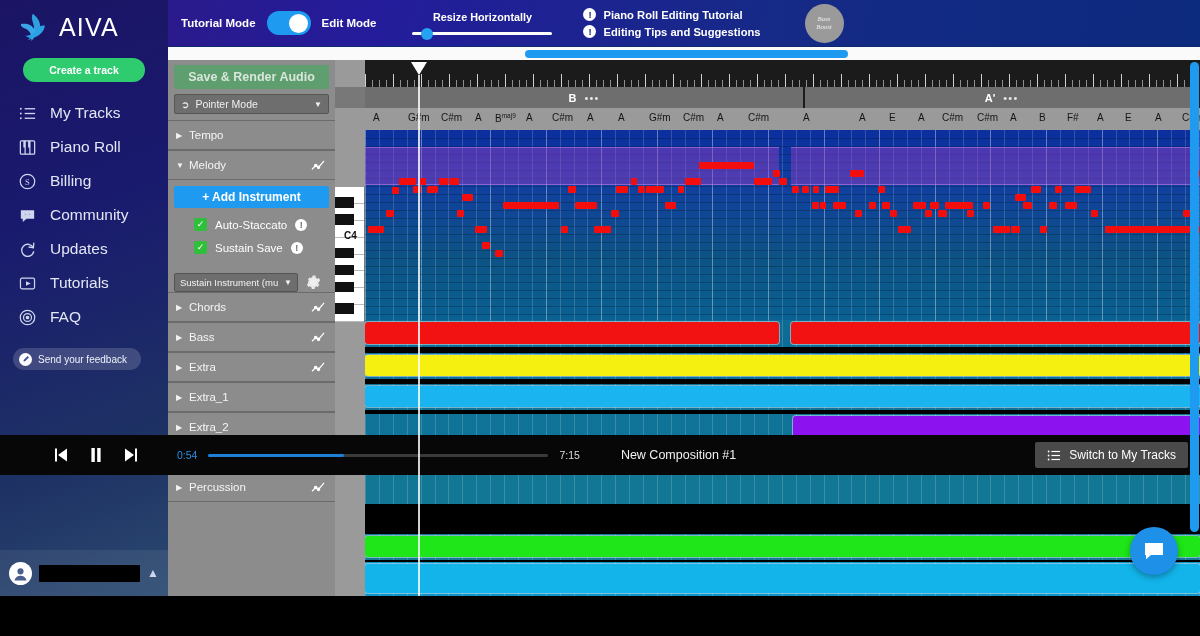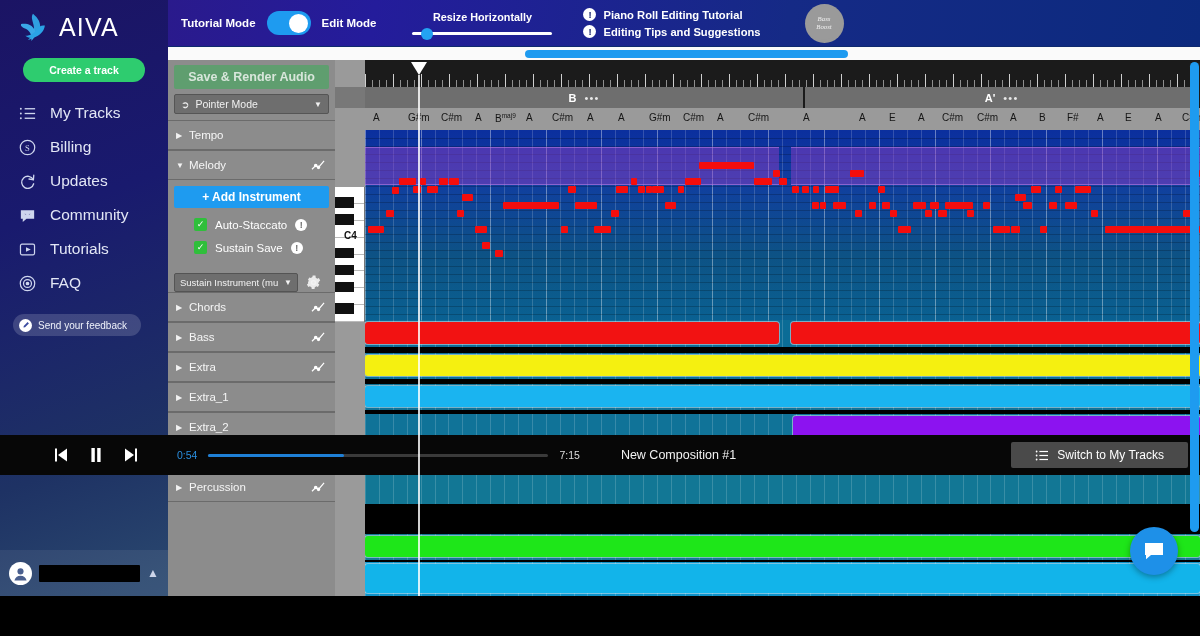--- a/index.html
+++ b/index.html
@@ -304,21 +304,21 @@
   .seek {
     margin-left: 11px; width: 340px; height: 3px; background: #3a3a3a;
     border-radius: 2px; position: relative; cursor: pointer; flex: 0 0 auto;
   }
   .seek-fill { position: absolute; left: 0; top: 0; height: 3px; background: #1e7fd6; border-radius: 2px; }
   .time-tot { color: #dcdcdc; font-size: 10.5px; margin-left: 11px; flex: 0 0 auto; }
   .comp-title { color: #f2f2f2; font-size: 12.5px; margin-left: 41px; flex: 0 0 auto; }
   .switch-btn {
     margin-left: auto; margin-right: 12px; height: 26px;
     background: #4a4a4a; border: none; border-radius: 2px;
-    display: flex; align-items: center; gap: 8px; padding: 0 24px;
+    display: flex; align-items: center; gap: 8px; padding: 0 12px;
     color: #fff; font-size: 12px; cursor: pointer;
     font-family: "Liberation Sans", sans-serif; flex: 0 0 auto;
   }
   .switch-btn .list-ico { width: 14px; height: 11px; }
   .switch-btn .list-ico svg { width: 100%; height: 100%; display: block; }
 </style>
 </head>
 <body>
 
 <div id="app">
@@ -347,44 +347,56 @@
               <line x1="7" y1="10" x2="18" y2="10"></line>
             <circle cx="3" cy="15" r="1" fill="currentColor" stroke="none"></circle>
               <line x1="7" y1="15" x2="18" y2="15"></line>
           </svg>
         </span>
         <span>My Tracks</span>
       </div>
       <div class="nav-item">
         <span class="nav-ico">
           <svg viewBox="0 0 20 20" fill="none" stroke="currentColor" stroke-width="1.3">
+            <rect x="2.5" y="3" width="15" height="14" rx="1"></rect>
+            <line x1="7.5" y1="3" x2="7.5" y2="17"></line>
+              <line x1="12.5" y1="3" x2="12.5" y2="17"></line>
+            <rect x="5.6" y="3" width="2" height="7" fill="currentColor" stroke="none"></rect>
+            <rect x="10.6" y="3" width="2" height="7" fill="currentColor" stroke="none"></rect>
+          </svg>
+        </span>
+        <span>Piano Roll</span>
+      </div>
+      <div class="nav-item">
+        <span class="nav-ico">
+          <svg viewBox="0 0 20 20" fill="none" stroke="currentColor" stroke-width="1.3">
             <circle cx="10" cy="10" r="7.6"></circle>
             <text x="10" y="14" font-size="9" fill="currentColor" stroke="none" text-anchor="middle" font-family="Liberation Serif, serif">S</text>
           </svg>
         </span>
         <span>Billing</span>
-      </div>
-      <div class="nav-item">
-        <span class="nav-ico">
-          <svg viewBox="0 0 20 20" fill="none" stroke="currentColor" stroke-width="1.4" stroke-linecap="round">
-            <path d="M16 8 A6.4 6.4 0 1 0 16.5 12.4"></path>
-            <polyline points="16.6,3.4 16.2,8.2 11.6,7.4"></polyline>
-          </svg>
-        </span>
-        <span>Updates</span>
       </div>
       <div class="nav-item">
         <span class="nav-ico">
           <svg viewBox="0 0 20 20" fill="none" stroke="currentColor" stroke-width="1.3">
             <path d="M3 4.5 h14 v9 h-8 l-4 3.4 v-3.4 h-2 z" fill="currentColor" stroke="none"></path>
             <circle cx="7.6" cy="9" r="1.05" fill="#1b1464"></circle>
               <circle cx="12.4" cy="9" r="1.05" fill="#1b1464"></circle>
           </svg>
         </span>
         <span>Community</span>
+      </div>
+      <div class="nav-item">
+        <span class="nav-ico">
+          <svg viewBox="0 0 20 20" fill="none" stroke="currentColor" stroke-width="1.4" stroke-linecap="round">
+            <path d="M16 8 A6.4 6.4 0 1 0 16.5 12.4"></path>
+            <polyline points="16.6,3.4 16.2,8.2 11.6,7.4"></polyline>
+          </svg>
+        </span>
+        <span>Updates</span>
       </div>
       <div class="nav-item">
         <span class="nav-ico">
           <svg viewBox="0 0 20 20" fill="none" stroke="currentColor" stroke-width="1.3">
             <rect x="2.6" y="4.4" width="14.8" height="11.2" rx="1.6"></rect>
             <polygon points="8.4,7.6 13.4,10 8.4,12.4" fill="currentColor" stroke="none"></polygon>
           </svg>
         </span>
         <span>Tutorials</span>
       </div>

